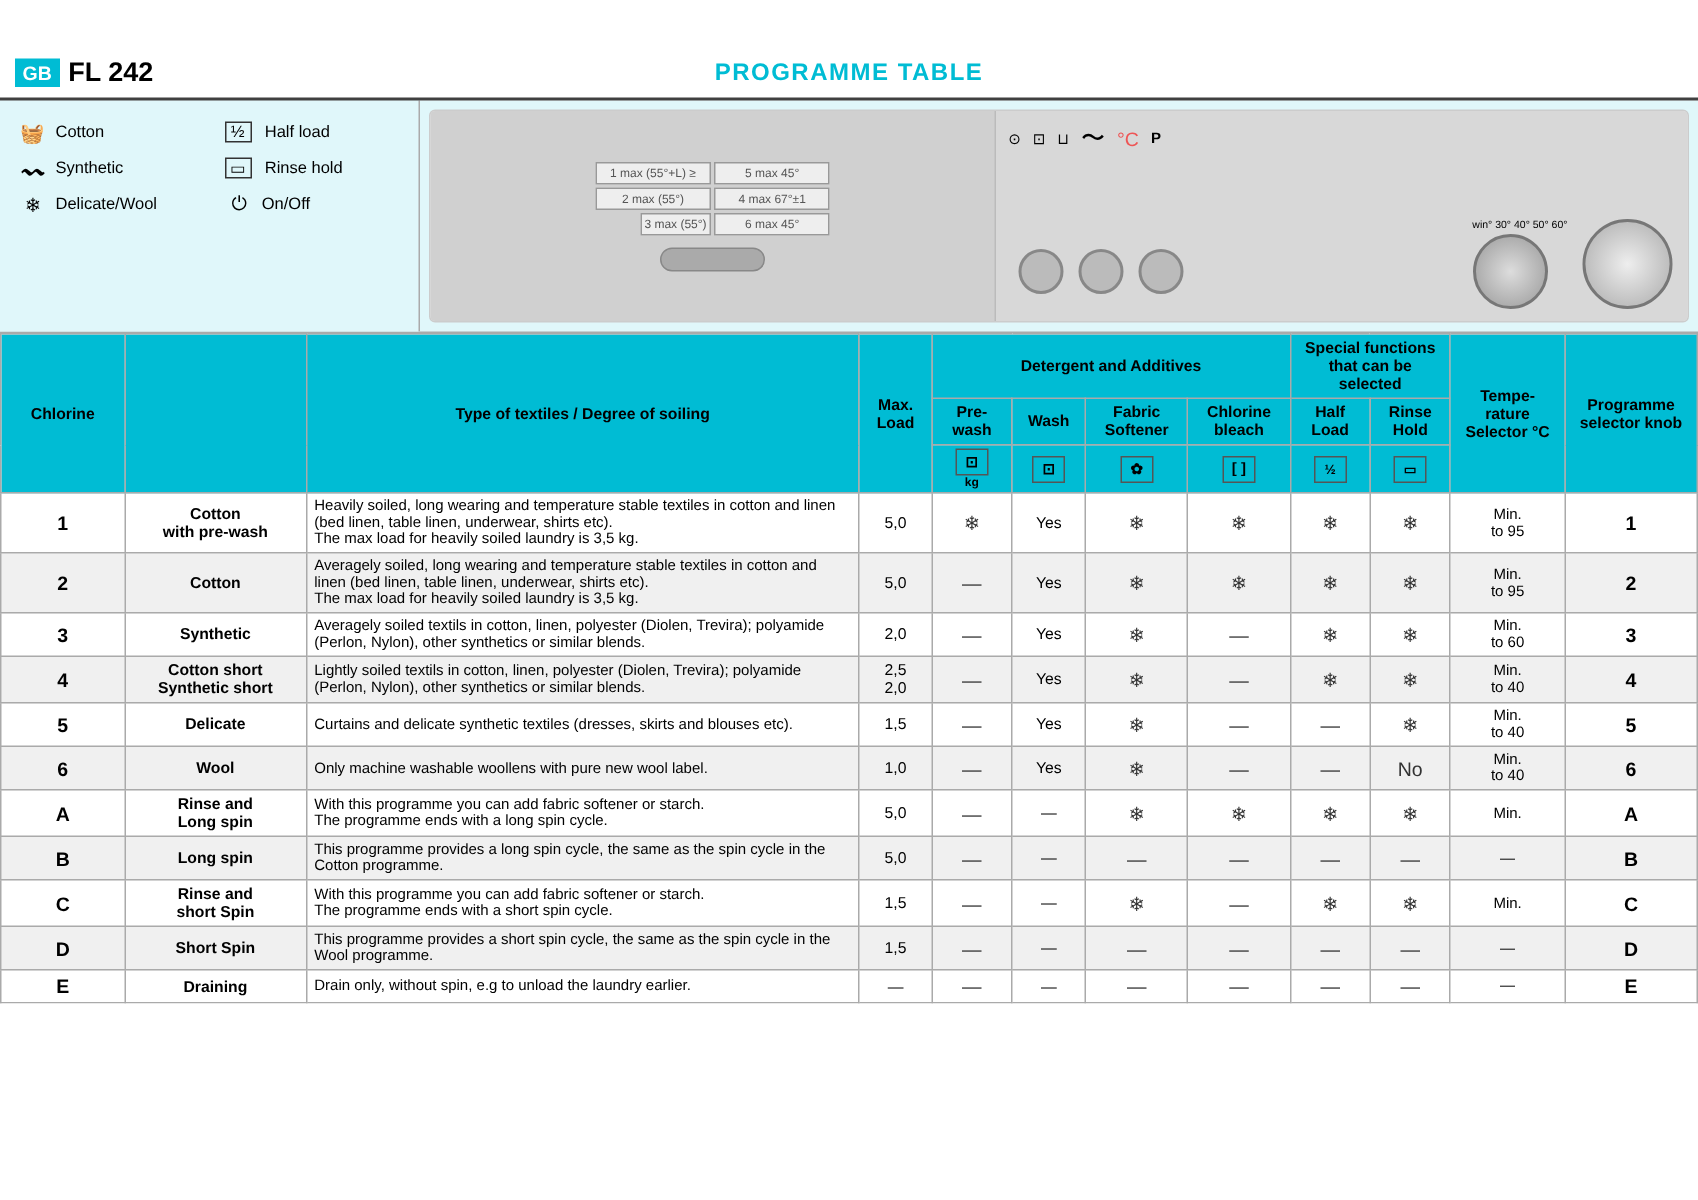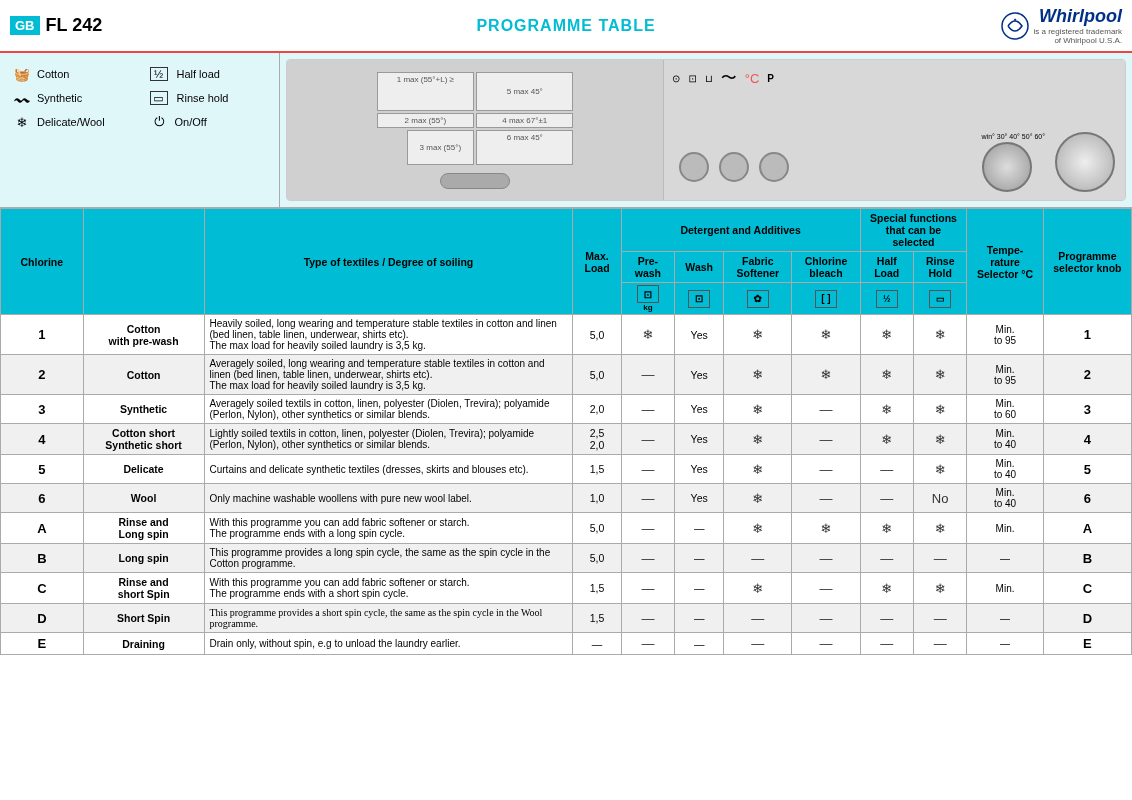--- a/index.html
+++ b/index.html
@@ -2,22 +2,23 @@
 <html><head>
   <meta charset="utf-8">
   <style>
     * { box-sizing: border-box; margin: 0; padding: 0; }
     body { font-family: Arial, sans-serif; font-size: 11px; background: #fff; width: 1132px; }
 
     .header {
       display: flex;
       align-items: center;
       padding: 6px 10px;
-      border-bottom: 2px solid #ef4444;
+      border-bottom: 2px solid #404040;
       position: relative;
+      margin-top: 32px;
     }
     .header-gb {
       background: #00bcd4;
       color: #fff;
       font-weight: bold;
       font-size: 13px;
       padding: 2px 5px;
       margin-right: 6px;
     }
     .header-title {
@@ -177,34 +178,20 @@
       background: #00bcd4 !important;
     }
   </style>
 </head>
 <body>
 
 <div class="header">
   <span class="header-gb">GB</span>
   <span class="header-title">FL 242</span>
   <span class="header-programme">PROGRAMME TABLE</span>
-  <div class="whirlpool-logo">
-    <div style="display:flex;align-items:center;gap:4px;">
-      <svg width="30" height="30" viewBox="0 0 30 30">
-        <circle cx="15" cy="15" r="13" fill="none" stroke="#003087" stroke-width="1.5"></circle>
-        <text x="15" y="10" text-anchor="middle" font-size="5" fill="#003087">●</text>
-        <path d="M8,15 Q15,5 22,15 Q15,25 8,15" fill="none" stroke="#003087" stroke-width="1.5"></path>
-      </svg>
-      <div>
-        <div class="brand">Whirlpool</div>
-        <div style="font-size:8px;color:#555;white-space:pre-line;">is a registered trademark
-of Whirlpool U.S.A.</div>
-      </div>
-    </div>
-  </div>
 </div>
 
 <div class="top-section">
 
   <div class="legend-area">
     <div class="legend-grid">
       <div class="legend-item">
         <span class="legend-icon">🧺</span>
         <span>Cotton</span>
       </div>
@@ -231,24 +218,24 @@
     </div>
   </div>
 
   <div class="machine-diagram">
     <div class="machine-inner">
 
       <div class="machine-left">
         <div style="font-size:9px;color:#555;text-align:center;">
           <div style="display:grid;grid-template-columns:1fr 1fr;gap:2px;font-size:8px;">
             <div style="border:1px solid #999;padding:2px;background:#eee;">1 max (55°+L) ≥</div>
-            <div style="border:1px solid #999;padding:14px;background:#eee;">5 max 45°</div>
+            <div style="border:1px solid #999;padding:2px;background:#eee;">5 max 45°</div>
             <div style="border:1px solid #999;padding:2px;background:#eee;">2 max (55°)</div>
             <div style="border:1px solid #999;padding:2px;background:#eee;">4 max 67°±1</div>
-            <div style="border:1px solid #999;padding:12px;background:#eee;margin-left:30px;">3 max (55°)</div>
+            <div style="border:1px solid #999;padding:2px;background:#eee;margin-left:30px;">3 max (55°)</div>
             <div style="border:1px solid #999;padding:2px;background:#eee;">6 max 45°</div>
           </div>
         </div>
 
         <div style="width:70px;height:16px;background:#aaa;border-radius:8px;margin-top:8px;border:1px solid #888;"></div>
       </div>
 
       <div class="machine-right">
 
         <div style="position:absolute;top:8px;left:8px;right:8px;display:flex;align-items:center;gap:6px;">
@@ -468,21 +455,21 @@
         <td class="snowflake" style="white-space: pre-line;">❄</td>
         <td class="snowflake" style="white-space: pre-line;">—</td>
         <td class="snowflake" style="white-space: pre-line;">❄</td>
         <td class="snowflake" style="white-space: pre-line;">❄</td>
         <td style="white-space: pre-line; font-size: 10px;">Min.</td>
         <td style="font-weight: bold; font-size: 13px; white-space: pre-line;">C</td>
       </tr>
       <tr style="background: rgb(240, 240, 240);">
         <td class="prog-num" style="font-weight: bold; font-size: 13px; white-space: pre-line;">D</td>
         <td class="prog-name" style="font-weight: bold; white-space: pre-line;">Short Spin</td>
-        <td class="desc-cell" style="text-align: left; font-size: 10px; white-space: pre-line; font-family: Liberation Serif, serif;">This programme provides a short spin cycle, the same as the spin cycle in the Wool programme.</td>
+        <td class="desc-cell" style="text-align: left; font-size: 10px; white-space: pre-line;">This programme provides a short spin cycle, the same as the spin cycle in the Wool programme.</td>
         <td style="white-space: pre-line;">1,5</td>
         <td class="snowflake" style="white-space: pre-line;">—</td>
         <td style="white-space: pre-line;">—</td>
         <td class="snowflake" style="white-space: pre-line;">—</td>
         <td class="snowflake" style="white-space: pre-line;">—</td>
         <td class="snowflake" style="white-space: pre-line;">—</td>
         <td class="snowflake" style="white-space: pre-line;">—</td>
         <td style="white-space: pre-line; font-size: 10px;">—</td>
         <td style="font-weight: bold; font-size: 13px; white-space: pre-line;">D</td>
       </tr>

